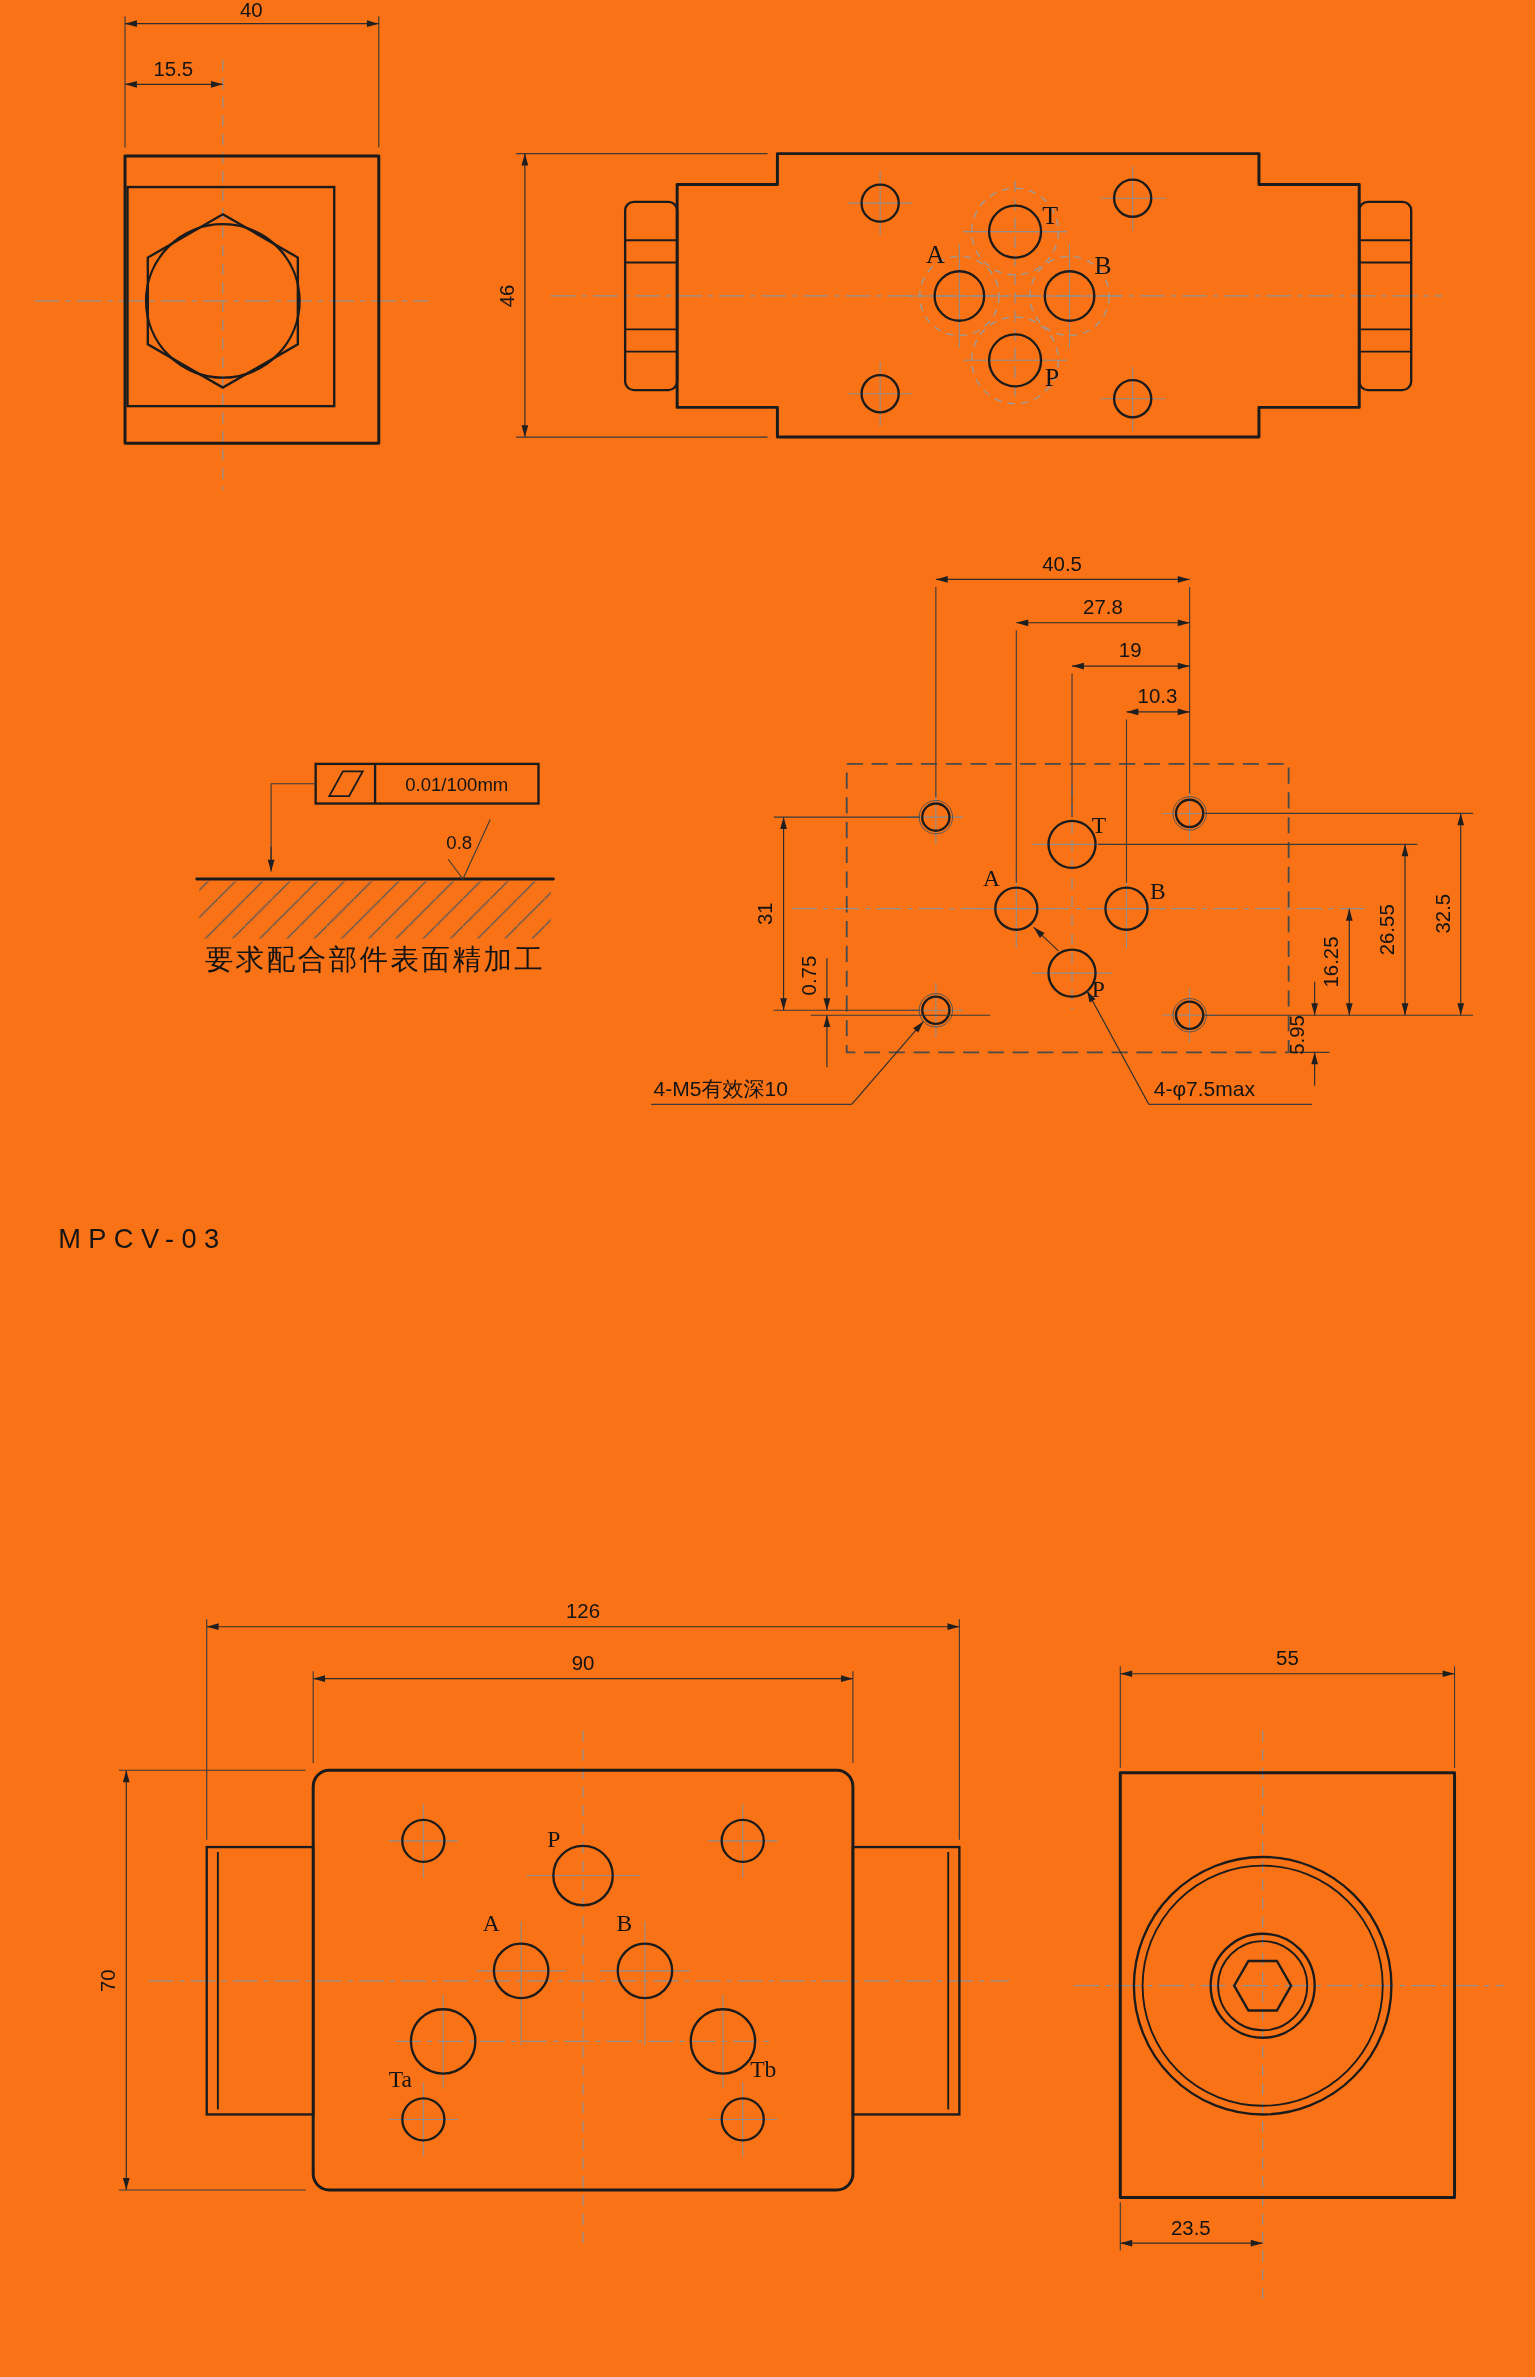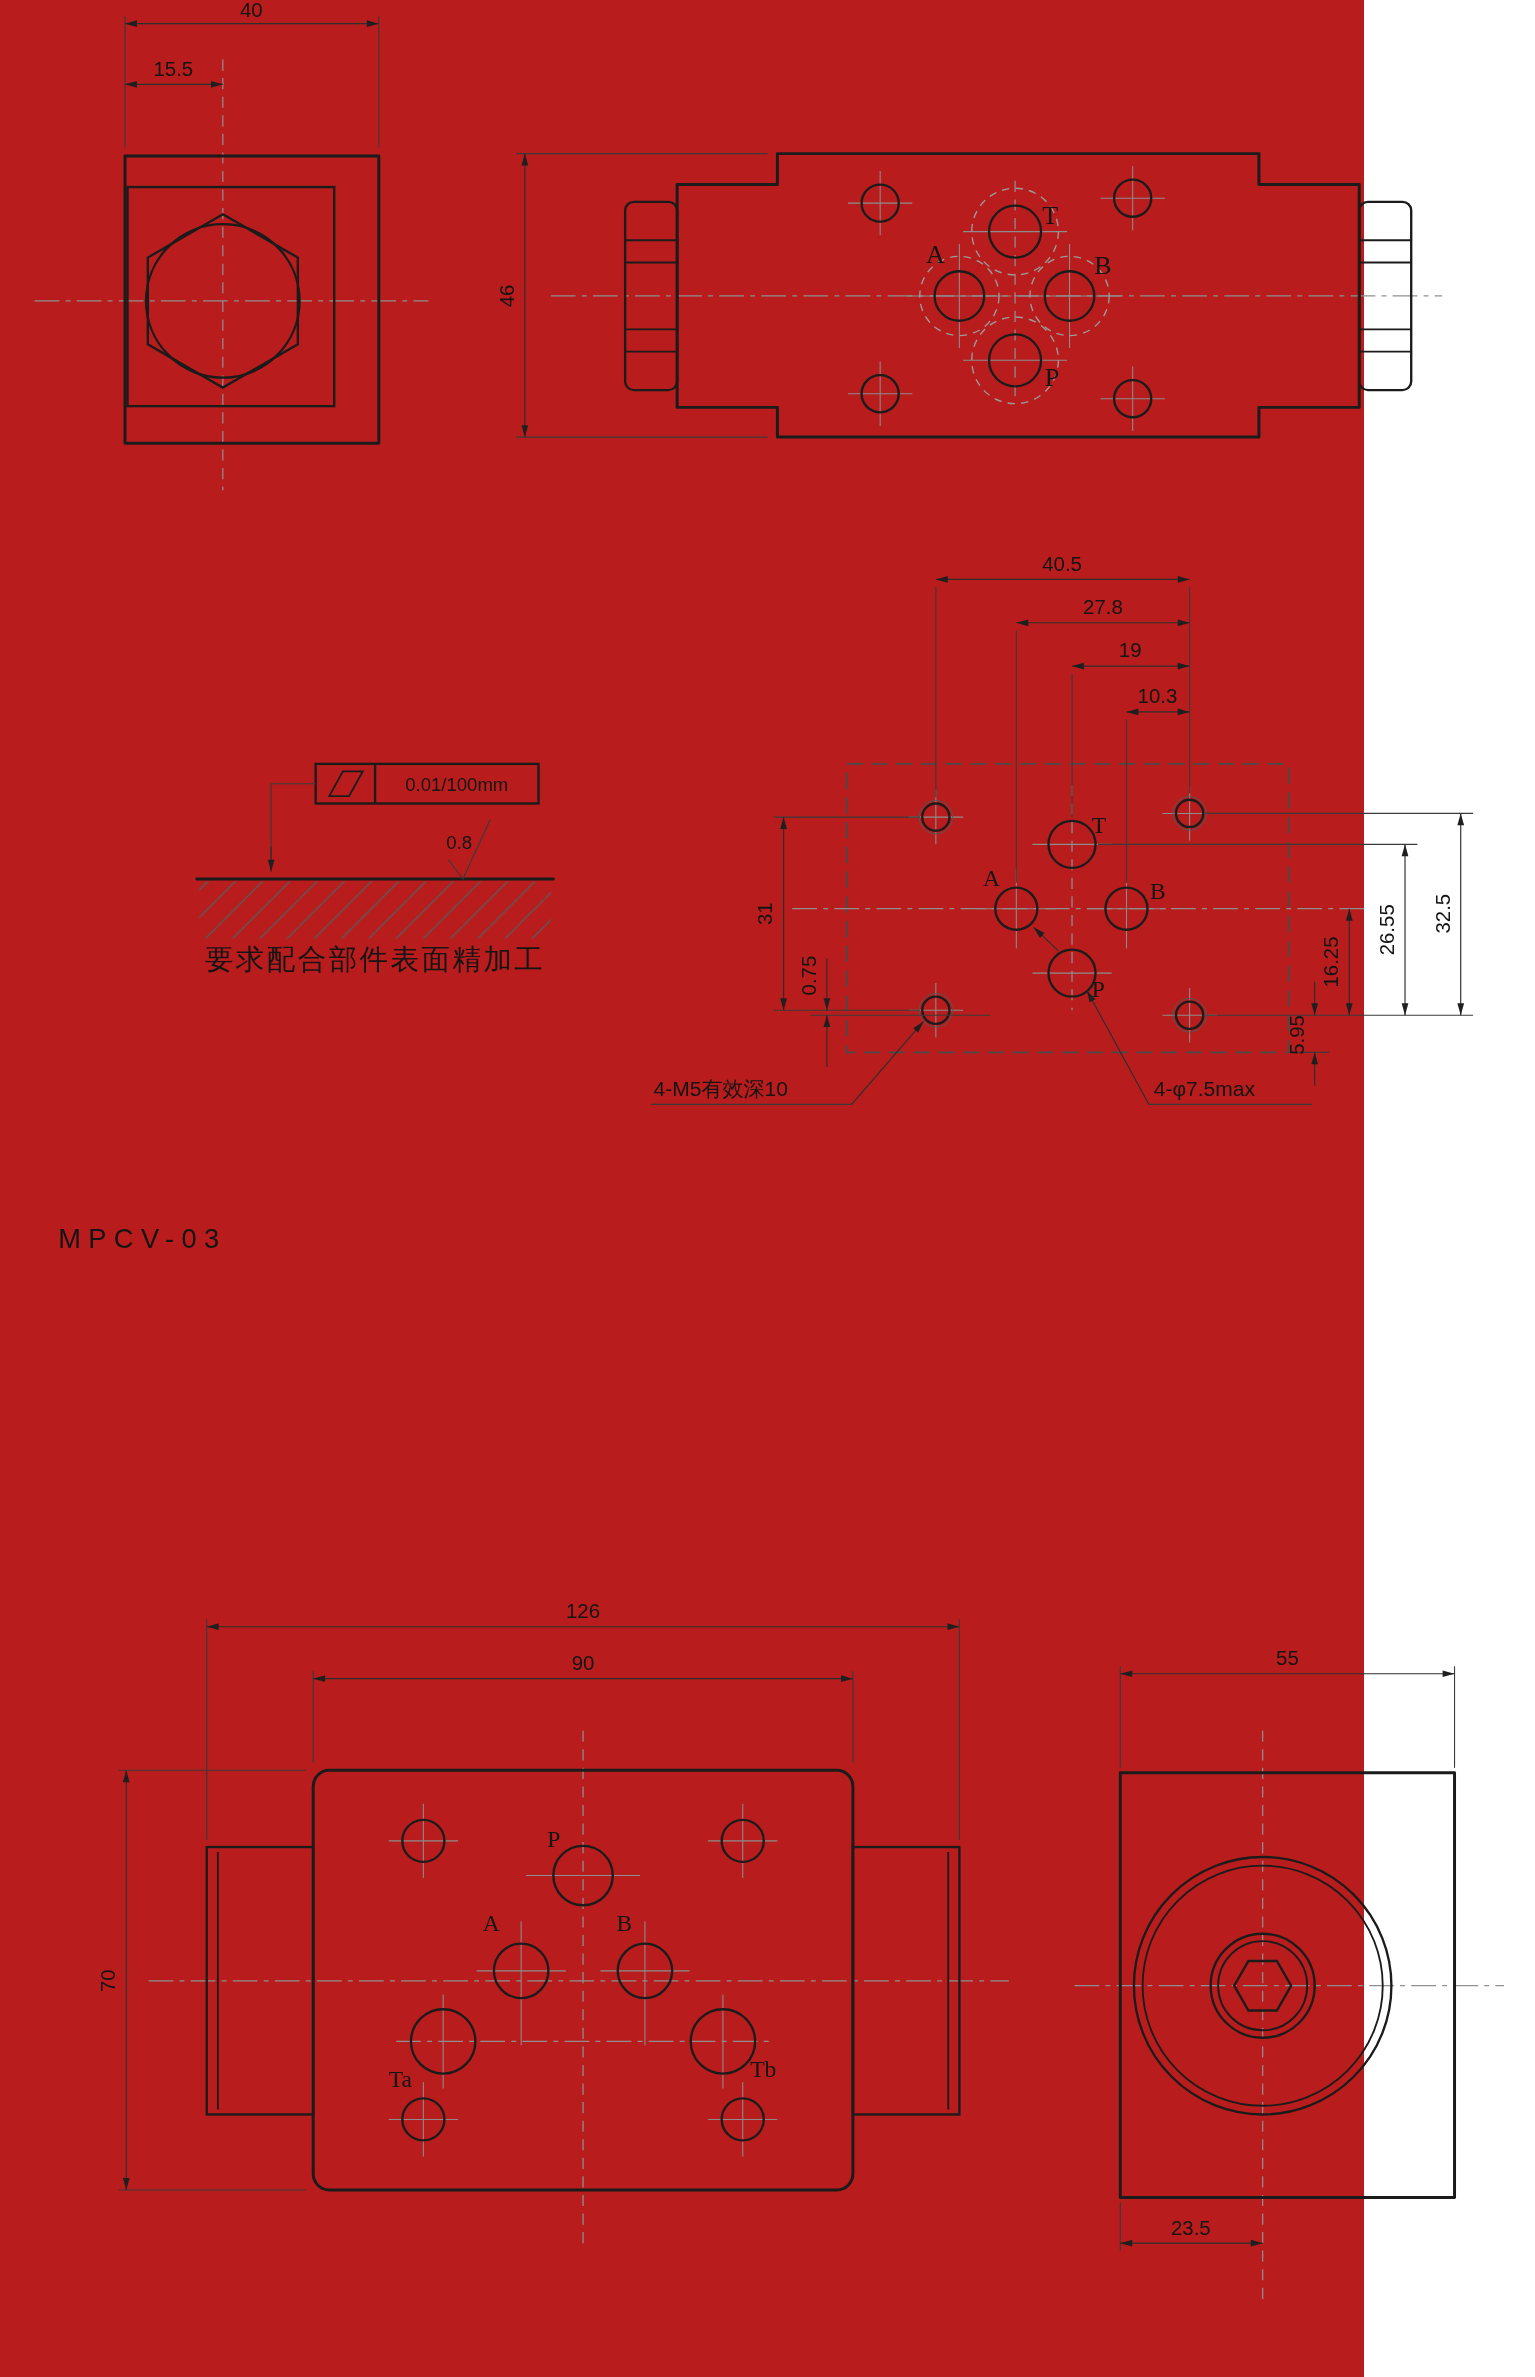--- a/index.html
+++ b/index.html
@@ -1,16 +1,16 @@
 <!DOCTYPE html>
 <html style="font-size:10px"><head>
 <meta charset="utf-8">
 <style>
   html,body{margin:0;padding:0;background:#ffffff;}
-  .sheet{width:1364px;height:2377px;background:#b91c1c;position:relative;}
+  .sheet{width:1535px;height:2377px;background:#f97316;position:relative;}
   svg{display:block;}
   
   .thick{stroke:#1b1b1b;stroke-width:2.4;fill:none;stroke-linejoin:round;stroke-linecap:round;}
   .med{stroke:#1b1b1b;stroke-width:1.9;fill:none;}
   .nutline{stroke:#1b1b1b;stroke-width:1.5;fill:none;}
   .thin{stroke:#3a3a3a;stroke-width:0.9;fill:none;}
   .diml{stroke:#2e2e2e;stroke-width:0.95;fill:none;}
   .cl{stroke:#8f8f8f;stroke-width:1;stroke-dasharray:20 5 4 5;fill:none;}
   .cld{stroke:#8f8f8f;stroke-width:1;stroke-dasharray:9 6;fill:none;}
   .tick{stroke:#8d8d8d;stroke-width:0.85;fill:none;}

